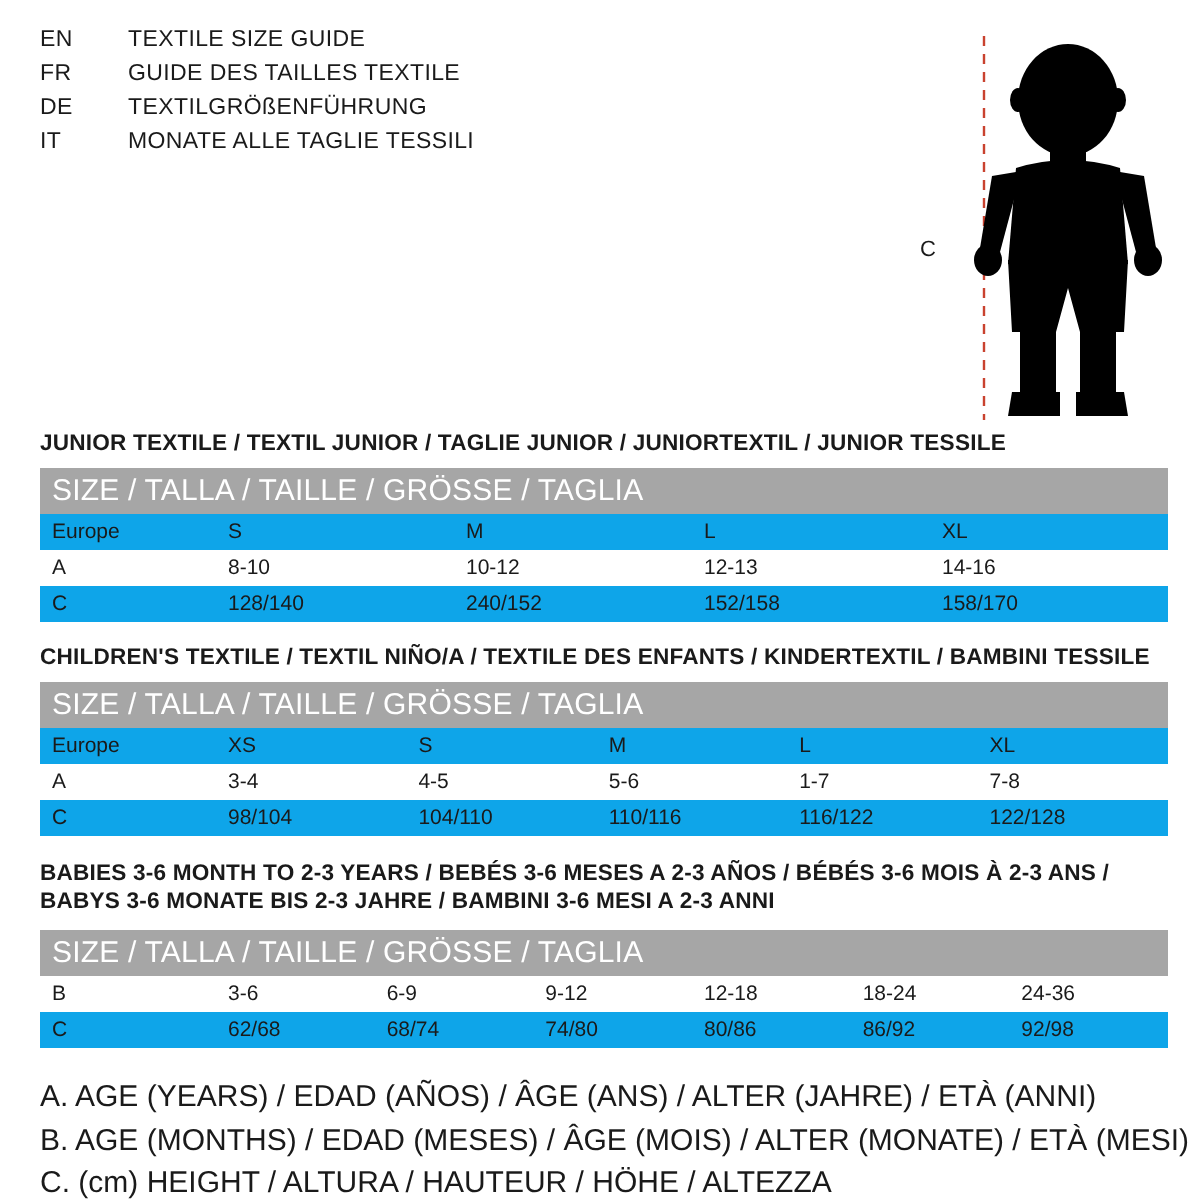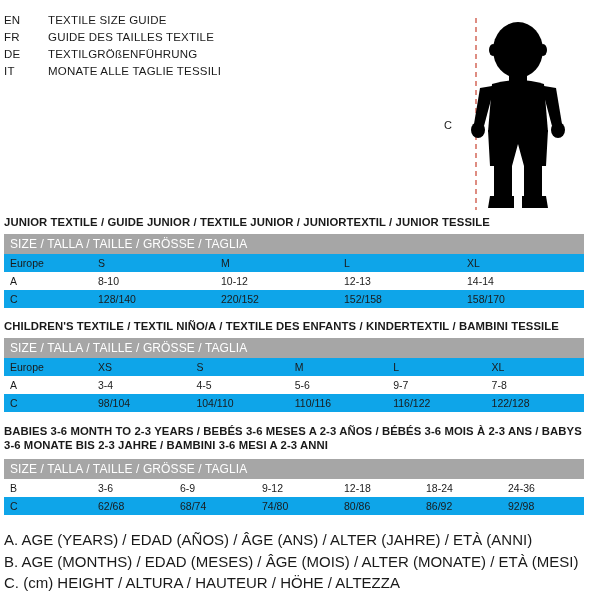--- a/index.html
+++ b/index.html
@@ -12,21 +12,21 @@
     background: #ffffff;
     font-family: "Liberation Sans", sans-serif;
     color: #1a1a1a;
     overflow: hidden;
   }
   .page {
     position: relative;
     width: 600px;
     height: 600px;
     box-sizing: border-box;
-    padding: 14px 16px 8px 4px;
+    padding: 14px 16px 8px 20px;
   }
 
   
   .header {
     position: relative;
     height: 190px;
   }
   .lang-table {
     border-collapse: collapse;
     font-size: 11.5px;
@@ -78,21 +78,21 @@
     text-align: left;
     padding: 3px 0 3px 6px;
     font-weight: normal;
     vertical-align: middle;
   }
   table.size tr.hdr {
     background: #a6a6a6;
     color: #ffffff;
   }
   table.size tr.hdr th {
-    font-size: 12px;
+    font-size: 15px;
     letter-spacing: 0.1px;
     padding-top: 3px;
     padding-bottom: 3px;
   }
   table.size tr.shaded { background: #0ea5e9; }
   table.size tr.plain { background: #ffffff; }
   table.size td.label { width: 88px; }
 
   
   .notes {
@@ -155,21 +155,21 @@
         <rect x="50" y="150" width="18" height="34" fill="#000000"></rect>
         <rect x="80" y="150" width="18" height="34" fill="#000000"></rect>
 
         <path d="M46 182 L70 182 L70 194 L44 194 Z" fill="#000000"></path>
         <path d="M78 182 L102 182 L104 194 L78 194 Z" fill="#000000"></path>
       </svg>
     </div>
   </div>
 
   <div class="section">
-    <div class="section-title">JUNIOR TEXTILE / GUIDE JUNIOR / TEXTILE JUNIOR / JUNIORTEXTIL / JUNIOR TESSILE</div>
+    <div class="section-title">JUNIOR TEXTILE / TEXTIL JUNIOR / TAGLIE JUNIOR / JUNIORTEXTIL / JUNIOR TESSILE</div>
     <table class="size">
       <colgroup>
         <col style="width:88px">
           <col>
           <col>
           <col>
           <col>
       </colgroup>
       <tbody>
         <tr class="hdr">
@@ -180,26 +180,26 @@
           <td>S</td>
           <td>M</td>
           <td>L</td>
           <td>XL</td>
         </tr>
         <tr class="plain">
           <td class="label">A</td>
           <td>8-10</td>
           <td>10-12</td>
           <td>12-13</td>
-          <td>14-14</td>
+          <td>14-16</td>
         </tr>
         <tr class="shaded">
           <td class="label">C</td>
           <td>128/140</td>
-          <td>220/152</td>
+          <td>240/152</td>
           <td>152/158</td>
           <td>158/170</td>
         </tr>
       </tbody>
     </table>
   </div>
 
   <div class="section">
     <div class="section-title">CHILDREN'S TEXTILE / TEXTIL NIÑO/A / TEXTILE DES ENFANTS / KINDERTEXTIL / BAMBINI TESSILE</div>
     <table class="size">
@@ -221,21 +221,21 @@
           <td>S</td>
           <td>M</td>
           <td>L</td>
           <td>XL</td>
         </tr>
         <tr class="plain">
           <td class="label">A</td>
           <td>3-4</td>
           <td>4-5</td>
           <td>5-6</td>
-          <td>9-7</td>
+          <td>1-7</td>
           <td>7-8</td>
         </tr>
         <tr class="shaded">
           <td class="label">C</td>
           <td>98/104</td>
           <td>104/110</td>
           <td>110/116</td>
           <td>116/122</td>
           <td>122/128</td>
         </tr>

